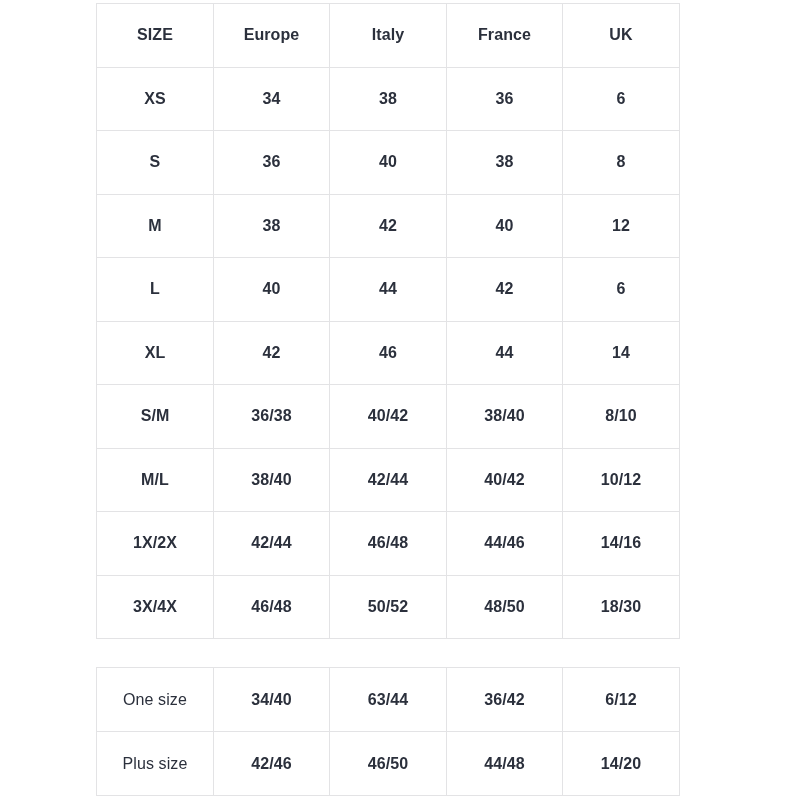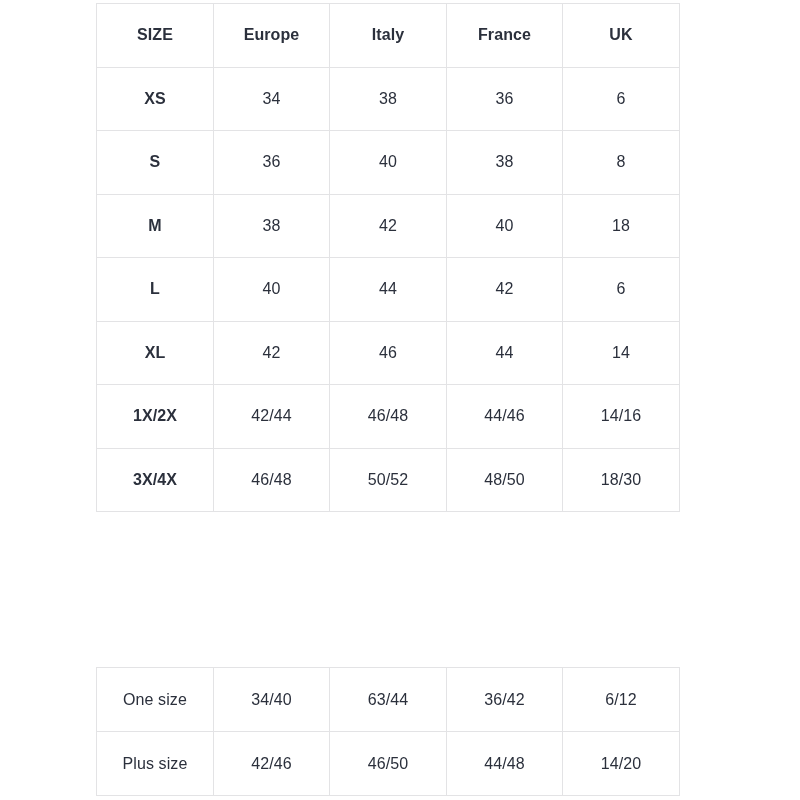--- a/index.html
+++ b/index.html
@@ -38,21 +38,21 @@
   col.c-reg2  { width: 117px; }
   col.c-reg3  { width: 116px; }
   col.c-reg4  { width: 117px; }
 
   td, th {
     border: 1px solid #e3e3e5;
     text-align: center;
     vertical-align: middle;
     font-size: 16px;
     color: #2b303c;
-    font-weight: 400;
+    font-weight: 700;
     padding: 0;
     height: 62.5px;
     letter-spacing: 0.1px;
   }
   th {
     font-weight: bold;
     font-size: 16px;
   }
   td.rowhead {
     font-weight: bold;
@@ -102,35 +102,49 @@
           <td>36</td>
           <td>40</td>
           <td>38</td>
           <td>8</td>
         </tr>
         <tr>
           <td class="rowhead">M</td>
           <td>38</td>
           <td>42</td>
           <td>40</td>
-          <td>18</td>
+          <td>12</td>
         </tr>
         <tr>
           <td class="rowhead">L</td>
           <td>40</td>
           <td>44</td>
           <td>42</td>
           <td>6</td>
         </tr>
         <tr>
           <td class="rowhead">XL</td>
           <td>42</td>
           <td>46</td>
           <td>44</td>
           <td>14</td>
+        </tr>
+        <tr>
+          <td class="rowhead">S/M</td>
+          <td>36/38</td>
+          <td>40/42</td>
+          <td>38/40</td>
+          <td>8/10</td>
+        </tr>
+        <tr>
+          <td class="rowhead">M/L</td>
+          <td>38/40</td>
+          <td>42/44</td>
+          <td>40/42</td>
+          <td>10/12</td>
         </tr>
         <tr>
           <td class="rowhead">1X/2X</td>
           <td>42/44</td>
           <td>46/48</td>
           <td>44/46</td>
           <td>14/16</td>
         </tr>
         <tr>
           <td class="rowhead">3X/4X</td>

